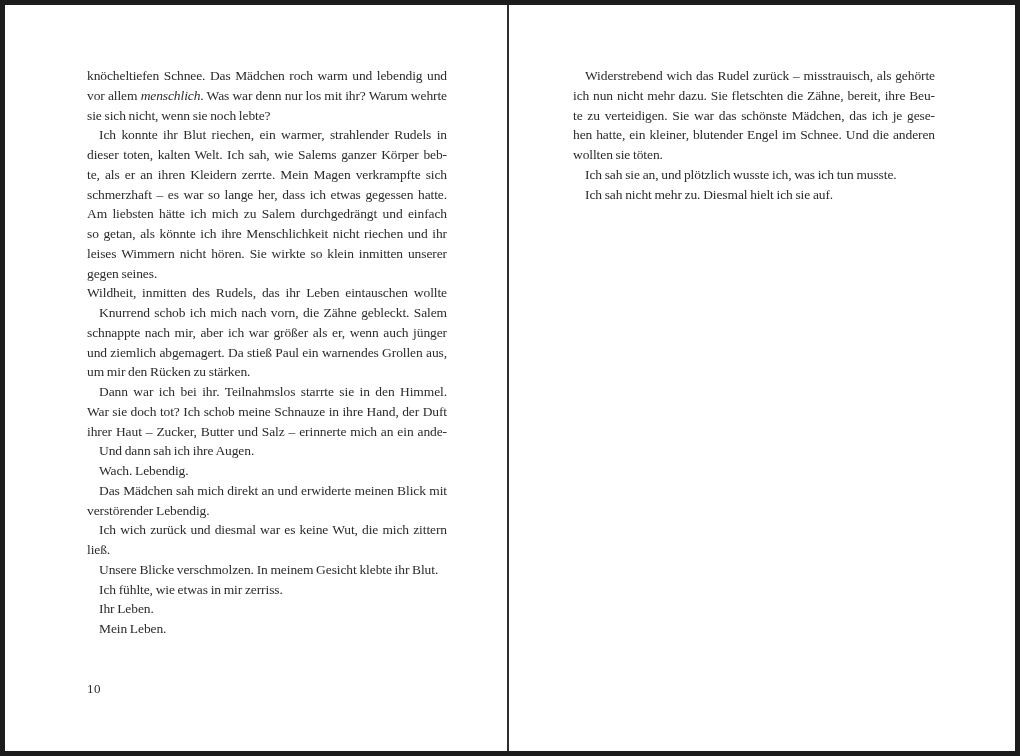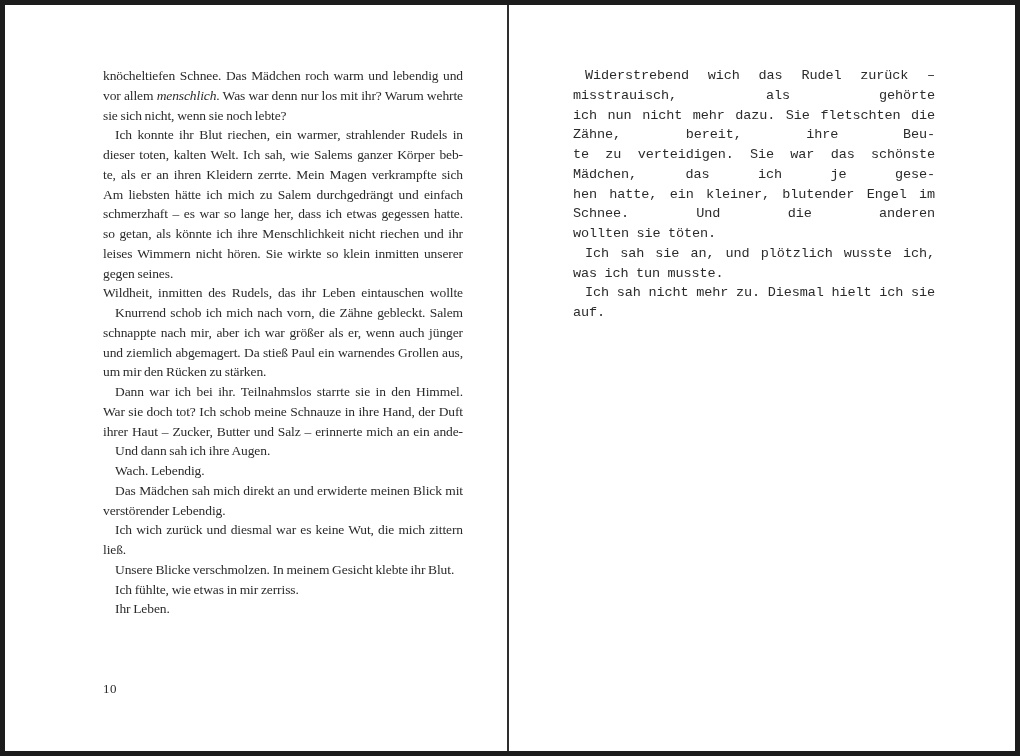--- a/index.html
+++ b/index.html
@@ -25,22 +25,22 @@
     top: 0;
     width: 2px;
     height: 746px;
     background: var(--divider, #2e2e2e);
   }
   .page {
     position: absolute;
     top: 0;
     height: 746px;
   }
-  .page.left  { left: 16px;     width: 502px; }
-  .page.right { left: 504px; width: 416px; font-family: Liberation Mono, monospace; }
+  .page.left  { left: 0;     width: 502px; }
+  .page.right { left: 504px; width: 416px; }
 
   .text-block {
     position: absolute;
     top: 61px;
     color: var(--ink, #2b2b2b);
     font-size: 13.5px;
     line-height: 19.75px;
     letter-spacing: -0.1px;
     word-spacing: -0.5px;
   }
@@ -76,42 +76,43 @@
 <div class="spread">
 
   <div class="page left">
     <div class="text-block">
         <div class="line"><span>knöcheltiefen Schnee. Das Mädchen roch warm und lebendig und</span></div>
         <div class="line"><span>vor allem </span><i>menschlich</i><span>. Was war denn nur los mit ihr? Warum wehrte</span></div>
         <div class="line last"><span>sie sich nicht, wenn sie noch lebte?</span></div>
         <div class="line indent"><span>Ich konnte ihr Blut riechen, ein warmer, strahlender Rudels in</span></div>
         <div class="line"><span>dieser toten, kalten Welt. Ich sah, wie Salems ganzer Körper beb-</span></div>
         <div class="line"><span>te, als er an ihren Kleidern zerrte. Mein Magen verkrampfte sich</span></div>
+        <div class="line"><span>schmerzhaft – es war so lange her, dass ich etwas gegessen hatte.</span></div>
         <div class="line"><span>Am liebsten hätte ich mich zu Salem durchgedrängt und einfach</span></div>
-        <div class="line"><span>schmerzhaft – es war so lange her, dass ich etwas gegessen hatte.</span></div>
         <div class="line"><span>so getan, als könnte ich ihre Menschlichkeit nicht riechen und ihr</span></div>
         <div class="line"><span>leises Wimmern nicht hören. Sie wirkte so klein inmitten unserer</span></div>
         <div class="line last"><span>gegen seines.</span></div>
         <div class="line"><span>Wildheit, inmitten des Rudels, das ihr Leben eintauschen wollte</span></div>
         <div class="line indent"><span>Knurrend schob ich mich nach vorn, die Zähne gebleckt. Salem</span></div>
         <div class="line"><span>schnappte nach mir, aber ich war größer als er, wenn auch jünger</span></div>
         <div class="line"><span>und ziemlich abgemagert. Da stieß Paul ein warnendes Grollen aus,</span></div>
         <div class="line last"><span>um mir den Rücken zu stärken.</span></div>
         <div class="line indent"><span>Dann war ich bei ihr. Teilnahmslos starrte sie in den Himmel.</span></div>
         <div class="line"><span>War sie doch tot? Ich schob meine Schnauze in ihre Hand, der Duft</span></div>
         <div class="line"><span>ihrer Haut – Zucker, Butter und Salz – erinnerte mich an ein ande-</span></div>
         <div class="line last indent"><span>Und dann sah ich ihre Augen.</span></div>
         <div class="line last indent"><span>Wach. Lebendig.</span></div>
         <div class="line indent"><span>Das Mädchen sah mich direkt an und erwiderte meinen Blick mit</span></div>
         <div class="line last"><span>verstörender Lebendig.</span></div>
         <div class="line indent"><span>Ich wich zurück und diesmal war es keine Wut, die mich zittern</span></div>
         <div class="line last"><span>ließ.</span></div>
         <div class="line last indent"><span>Unsere Blicke verschmolzen. In meinem Gesicht klebte ihr Blut.</span></div>
         <div class="line last indent"><span>Ich fühlte, wie etwas in mir zerriss.</span></div>
         <div class="line last indent"><span>Ihr Leben.</span></div>
+        <div class="line last indent"><span>Mein Leben.</span></div>
       </div>
     <div class="page-number">10</div>
   </div>
 
   <div class="page right">
     <div class="text-block">
         <div class="line indent"><span>Widerstrebend wich das Rudel zurück – misstrauisch, als gehörte</span></div>
         <div class="line"><span>ich nun nicht mehr dazu. Sie fletschten die Zähne, bereit, ihre Beu-</span></div>
         <div class="line"><span>te zu verteidigen. Sie war das schönste Mädchen, das ich je gese-</span></div>
         <div class="line"><span>hen hatte, ein kleiner, blutender Engel im Schnee. Und die anderen</span></div>

